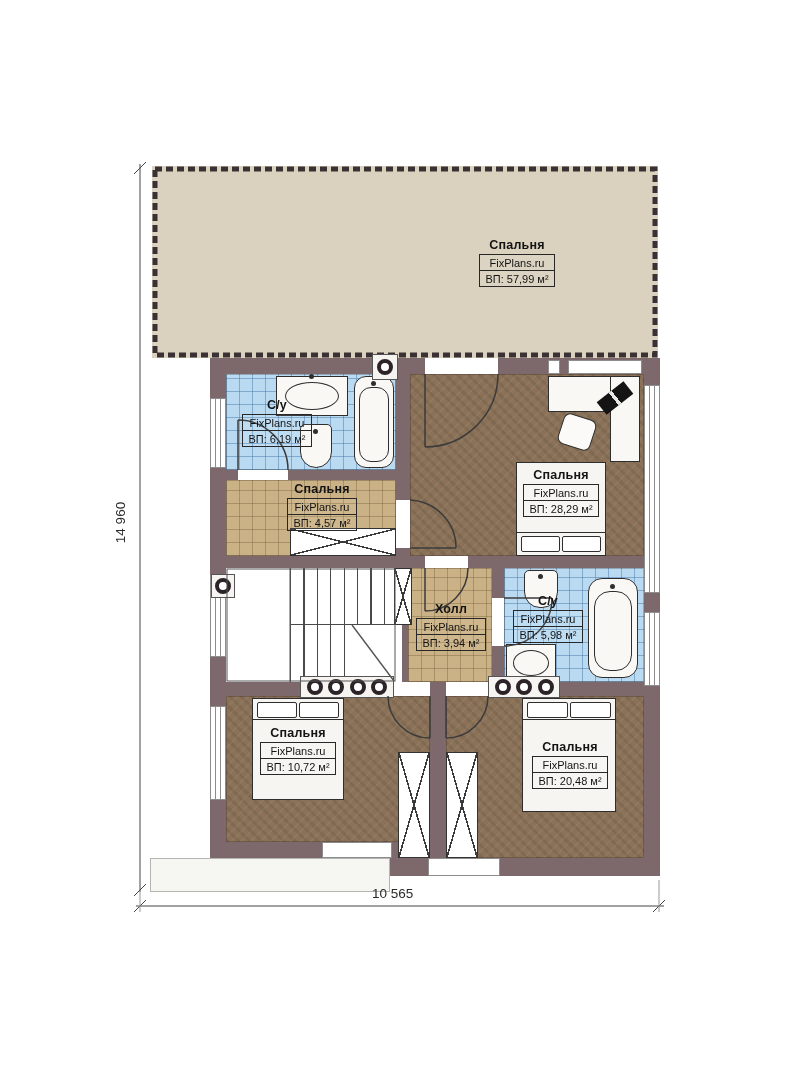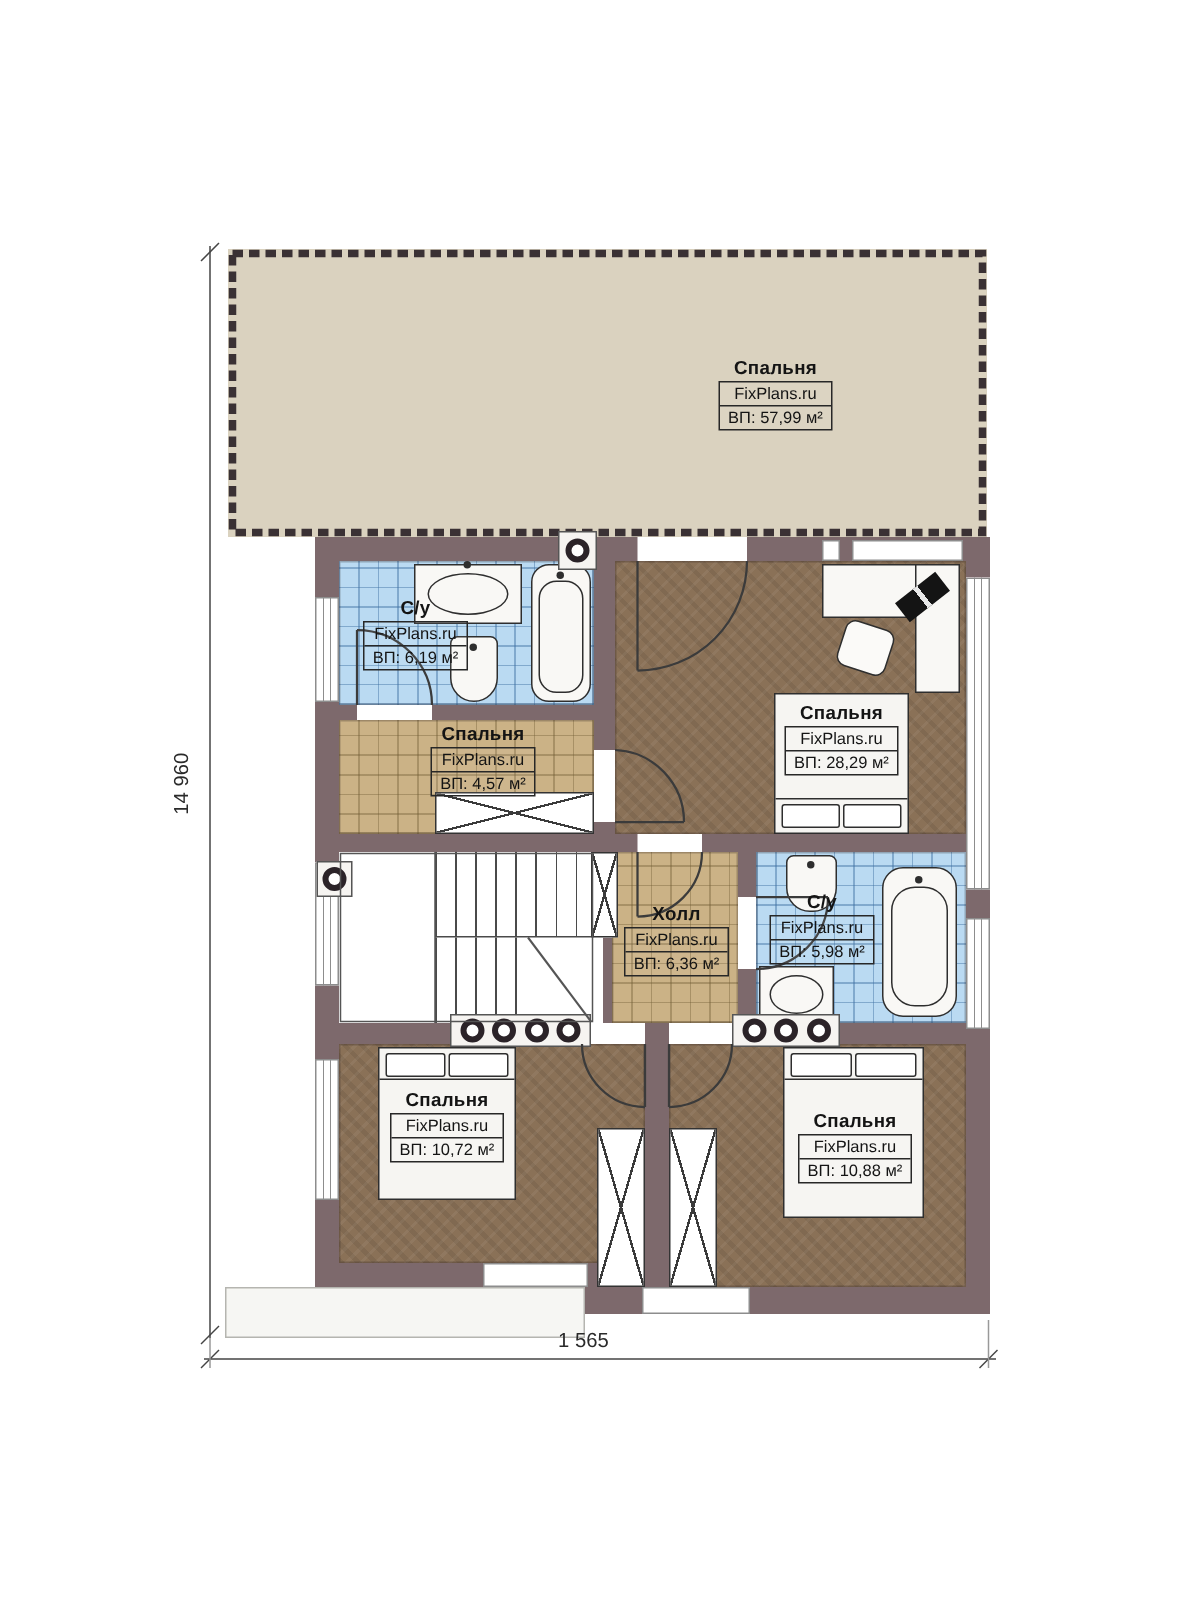--- a/index.html
+++ b/index.html
@@ -225,40 +225,40 @@
       <div class="r2">ВП: 4,57 м²</div></div>
   </div>
   <div class="rlabel" style="left:514px;top:468px;width:94px;">
     <div class="rname">Спальня</div>
     <div class="rbox"><div class="r1">FixPlans.ru</div>
       <div class="r2">ВП: 28,29 м²</div></div>
   </div>
   <div class="rlabel" style="left:410px;top:602px;width:82px;">
     <div class="rname">Холл</div>
     <div class="rbox"><div class="r1">FixPlans.ru</div>
-      <div class="r2">ВП: 6,36 м²</div></div>
+      <div class="r2">ВП: 3,94 м²</div></div>
   </div>
   <div class="rlabel" style="left:508px;top:594px;width:80px;">
     <div class="rname">С/у</div>
     <div class="rbox"><div class="r1">FixPlans.ru</div>
       <div class="r2">ВП: 5,98 м²</div></div>
   </div>
   <div class="rlabel" style="left:252px;top:726px;width:92px;">
     <div class="rname">Спальня</div>
     <div class="rbox"><div class="r1">FixPlans.ru</div>
       <div class="r2">ВП: 10,72 м²</div></div>
   </div>
   <div class="rlabel" style="left:524px;top:740px;width:92px;">
     <div class="rname">Спальня</div>
     <div class="rbox"><div class="r1">FixPlans.ru</div>
-      <div class="r2">ВП: 10,88 м²</div></div>
+      <div class="r2">ВП: 20,48 м²</div></div>
   </div>
 
   <div class="dim dim-v" style="left:100px;top:515px;">14 960</div>
-  <div class="dim" style="left:372px;top:886px;">1 565</div>
+  <div class="dim" style="left:372px;top:886px;">10 565</div>
 
   <svg class="overlay" width="792" height="1080">
 
     <g stroke="#3b3b3b" stroke-width="1.5" fill="none">
       <path d="M425,374 L425,447"></path>
       <path d="M498,374 A73,73 0 0 1 425,447"></path>
       <path d="M238,470 L238,420"></path>
       <path d="M288,470 A50,50 0 0 0 238,420"></path>
       <path d="M410,548 L456,548"></path>
       <path d="M410,500 A48,48 0 0 1 456,548"></path>

